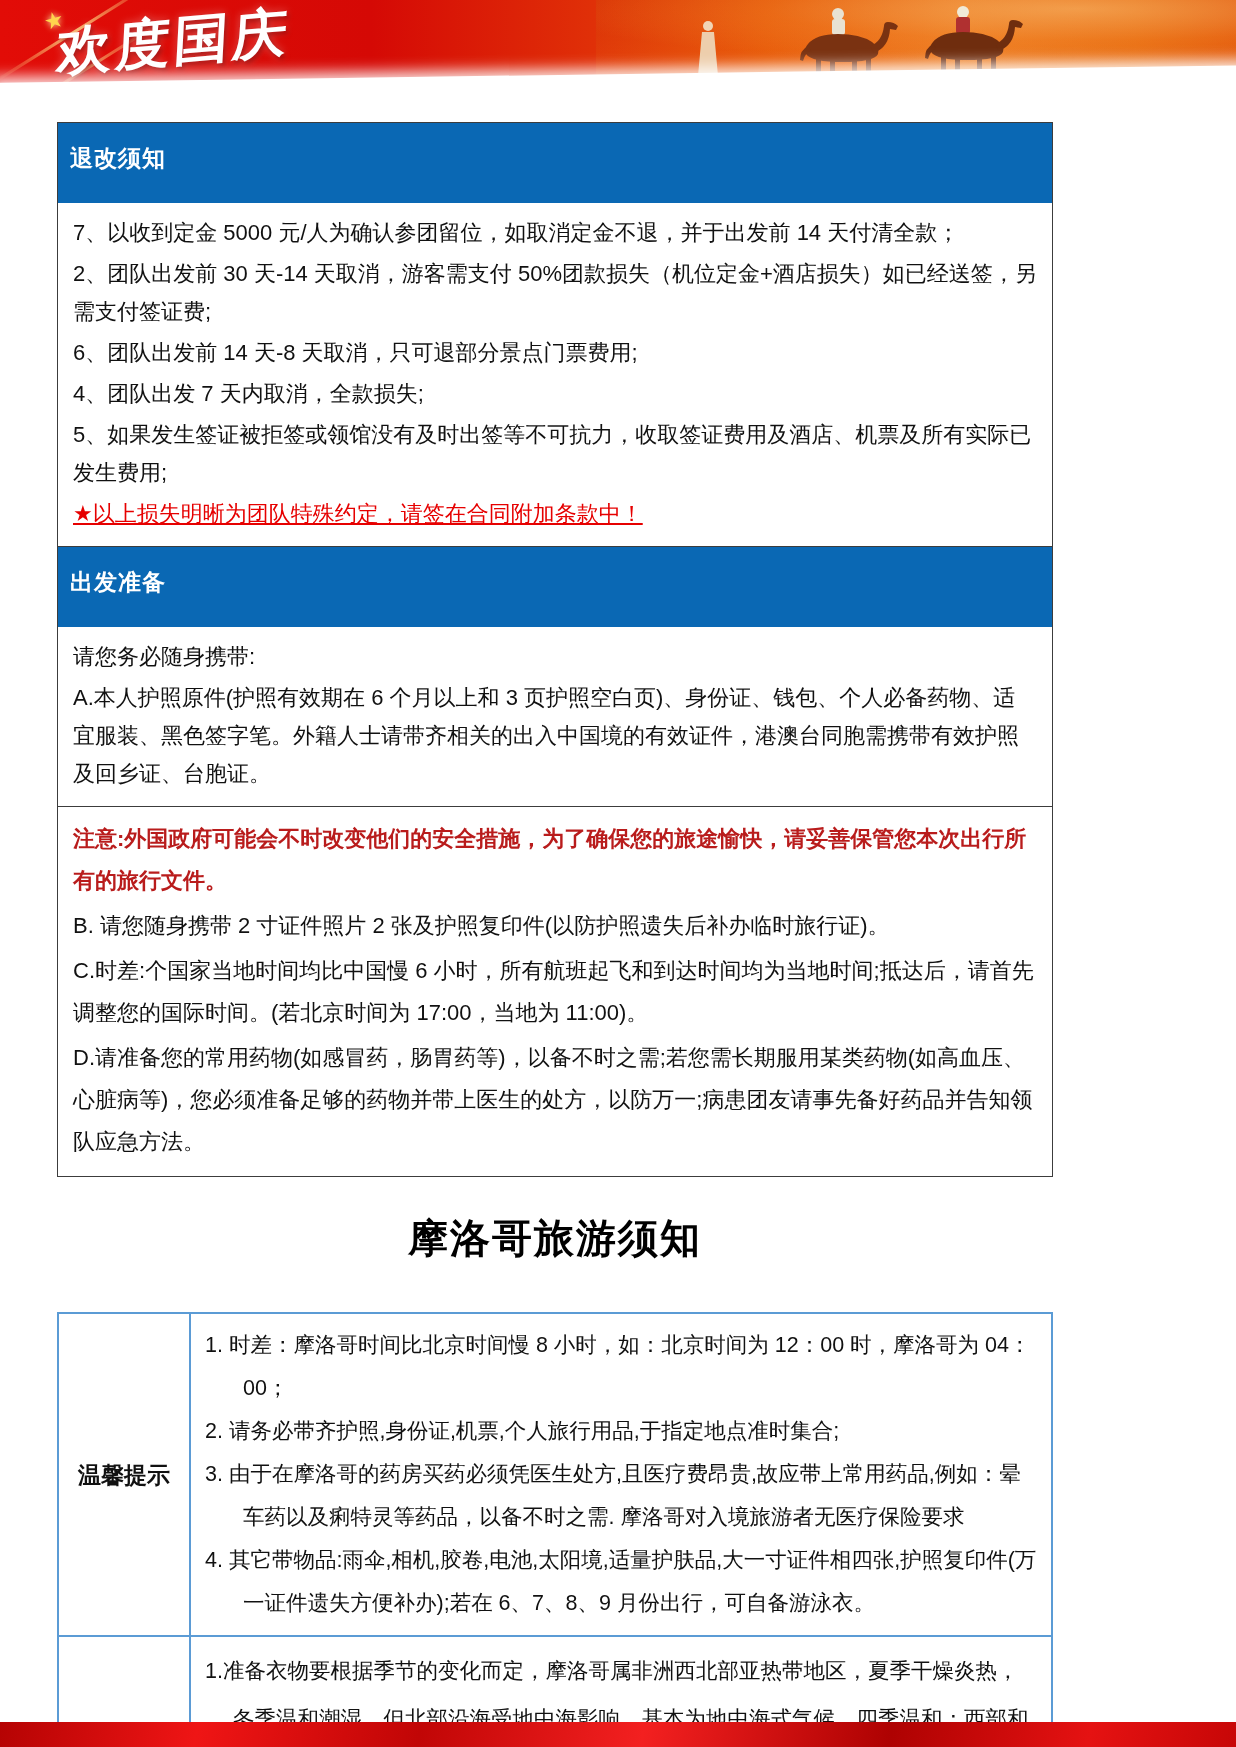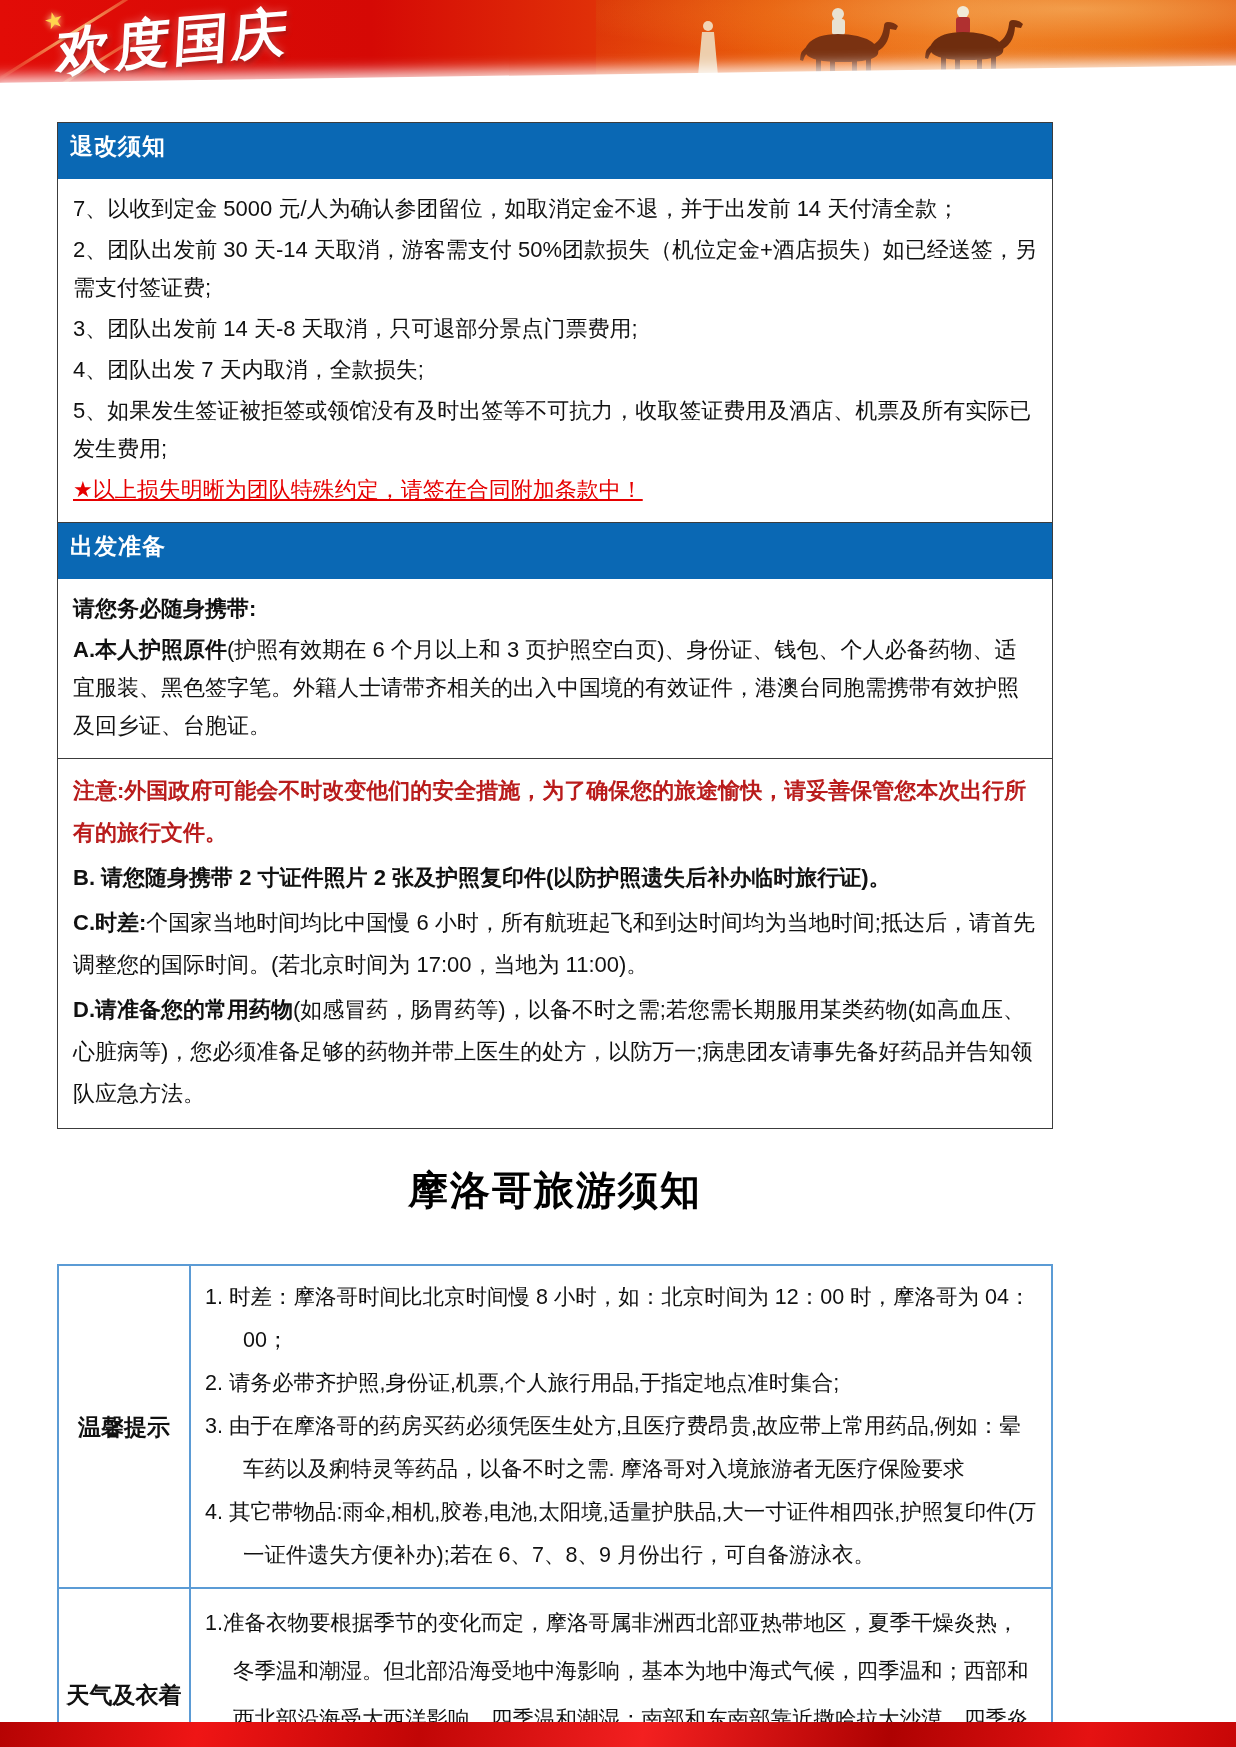--- a/index.html
+++ b/index.html
@@ -42,26 +42,26 @@
     background:#ffffff;transform:rotate(-0.8deg);
     box-shadow:0 -6px 14px rgba(255,255,255,.85);
   }
   .camels{position:absolute;right:140px;top:0;height:88px;}
   
   .doc{position:absolute;left:57px;top:122px;width:996px;}
   .box{border:1.5px solid #3c3c3c;border-top:none;}
   .box:first-child{border-top:1.5px solid #3c3c3c;}
   .bar{
     background:#0a68b4;color:#ffffff;font-weight:bold;
-    font-size:23px;line-height:38px;height:48px;padding:4px 12px;
+    font-size:23px;line-height:38px;height:48px;padding:16px 12px;
     letter-spacing:1px;
   }
   .box-body{padding:8px 15px 10px 15px;font-size:22px;line-height:38px;}
   .box-body p{margin:3px 0;}
-  .b{font-weight:bold;}
+  .b{font-weight:normal;}
   .red{color:#e60000;text-decoration:underline;}
   .redb{color:#b91c1c;font-weight:bold;line-height:42px;}
   .note-body{line-height:42px;}
   
   .title{
     margin:34px 0 0 0;text-align:center;
     font-size:40px;font-weight:900;color:#000;letter-spacing:2px;
   }
   
   .tips{
@@ -133,21 +133,21 @@
   <div class="banner-fade"></div>
 </header>
 
 <main class="doc">
 
   <section class="box">
     <div class="bar">退改须知</div>
     <div class="box-body">
       <p>7、以收到定金 5000 元/人为确认参团留位，如取消定金不退，并于出发前 14 天付清全款；</p>
       <p>2、团队出发前 30 天-14 天取消，游客需支付 50%团款损失（机位定金+酒店损失）如已经送签，另需支付签证费;</p>
-      <p>3、团队出发前 14 天-8 天取消，只可退部分景点门票费用;</p>
+      <p>6、团队出发前 14 天-8 天取消，只可退部分景点门票费用;</p>
       <p>4、团队出发 7 天内取消，全款损失;</p>
       <p>5、如果发生签证被拒签或领馆没有及时出签等不可抗力，收取签证费用及酒店、机票及所有实际已发生费用;</p>
       <p class="red">★以上损失明晰为团队特殊约定，请签在合同附加条款中！</p>
     </div>
   </section>
 
   <section class="box">
     <div class="bar">出发准备</div>
     <div class="box-body">
       <p class="b">请您务必随身携带:</p>

